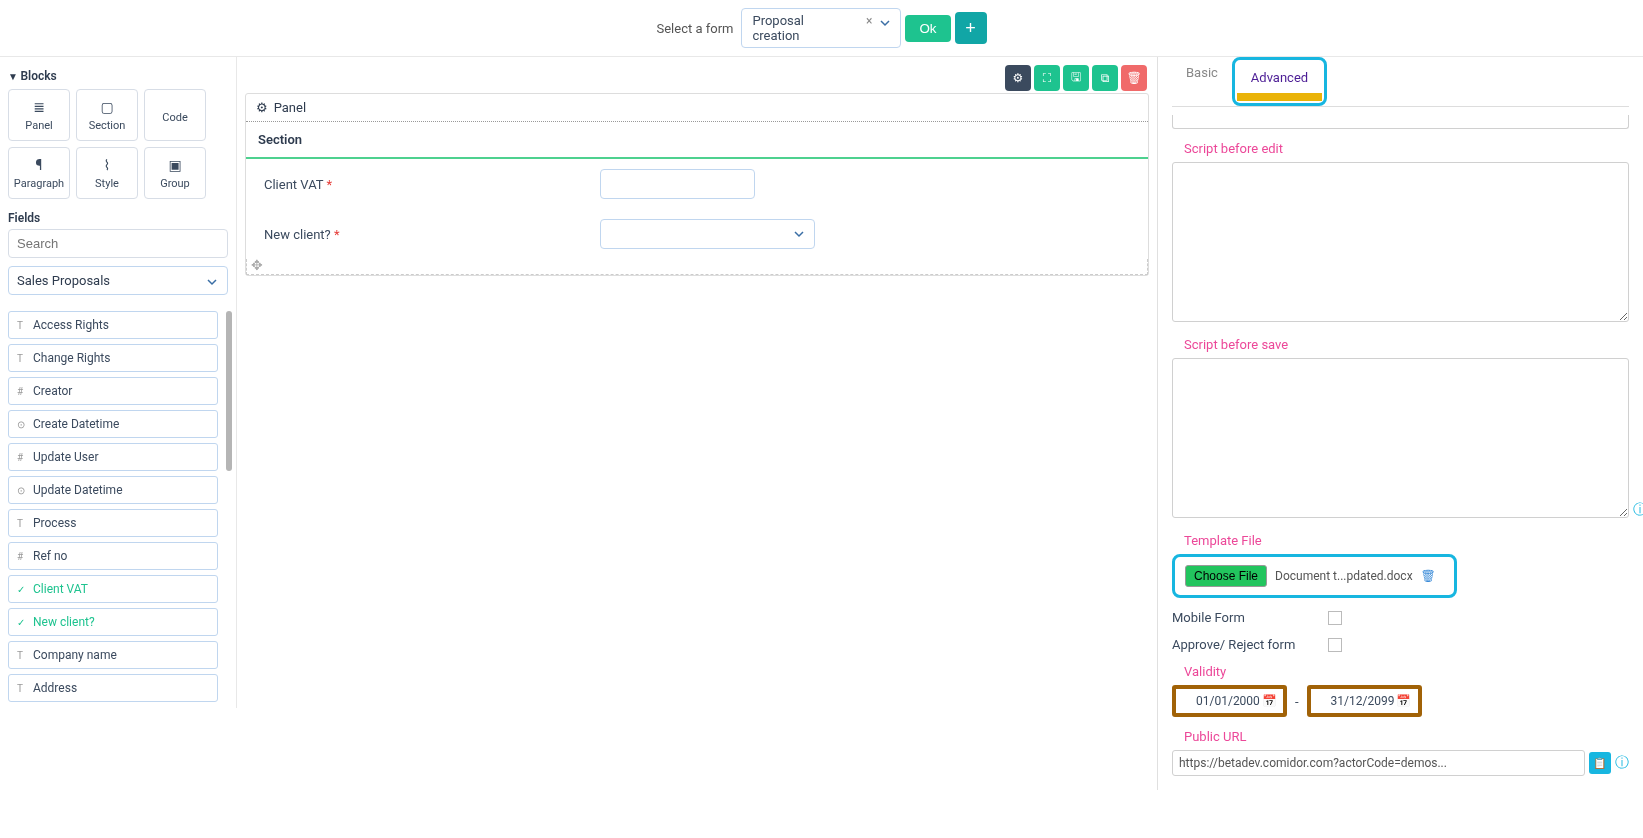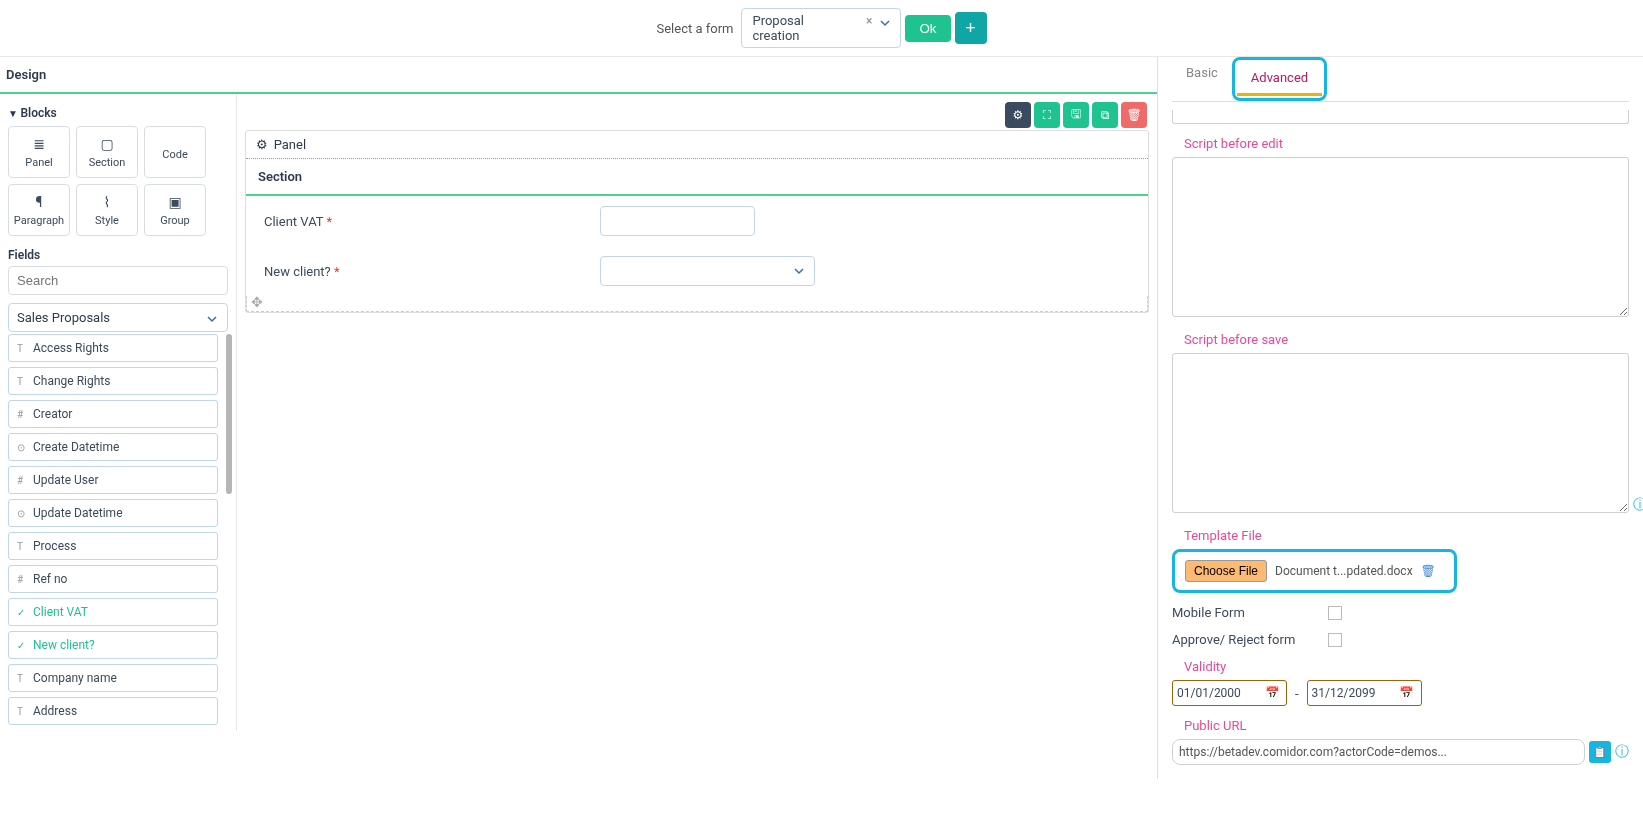--- a/index.html
+++ b/index.html
@@ -17,21 +17,21 @@
 .design-header{padding:10px 6px;font-weight:600;color:#2e3b4e;border-bottom:2px solid #4dd18f}
 .design-body{display:flex}
 .sidebar{width:237px;padding:6px 8px;border-right:1px solid #e8e8e8}
 .blocks-title{font-weight:600;font-size:12px;color:#2e3b4e;padding:6px 0}
 .blocks-title::before{content:"▼ ";font-size:10px}
 .block-grid{display:flex;flex-wrap:wrap;gap:6px;margin-bottom:8px}
 .block-tile{width:62px;height:52px;border:1px solid #d7dde6;border-radius:4px;display:flex;flex-direction:column;align-items:center;justify-content:center;gap:4px;font-size:11px;color:#3b4a5e;cursor:pointer}
 .block-tile .bi{font-size:14px}
 .fields-title{font-weight:600;font-size:12px;color:#2e3b4e;padding:4px 0}
 .search-input{width:100%;border:1px solid #d7dde6;border-radius:4px;padding:6px 8px;font-size:13px;color:#888;margin-bottom:8px}
-.field-dropdown{width:100%;border:1px solid #c0d6ef;border-radius:4px;padding:6px 8px;font-size:13px;color:#2e3b4e;background:#fff;margin-bottom:2px;position:relative}
+.field-dropdown{width:100%;border:1px solid #c0d6ef;border-radius:4px;padding:6px 8px;font-size:13px;color:#2e3b4e;background:#fff;margin-bottom:16px;position:relative}
 .field-dropdown .chev{position:absolute;right:10px;top:8px;color:#3a6ea5}
 .fields-list-wrap{position:relative}
 .fields-list{display:flex;flex-direction:column;gap:5px;padding-right:10px}
 .fields-scrollbar{position:absolute;right:-4px;top:0;width:6px;height:160px;background:#b5b5b5;border-radius:3px}
 .field-item{border:1px solid #c0d6ef;border-radius:3px;padding:6px 8px;font-size:12px;color:#3b4a5e;cursor:grab;display:flex;align-items:center;gap:6px}
 .field-item.active{color:#1ec38f}
 .field-icon{font-size:10px;color:#999;width:10px;display:inline-block}
 .field-item.active .field-icon{color:#1ec38f}
 .canvas{flex:1;padding:8px;position:relative}
 .canvas-actions{position:absolute;right:10px;top:8px;display:flex;gap:3px}
@@ -46,37 +46,37 @@
 .field-label{width:300px;color:#3b4a5e}
 .req{color:#e53935}
 .txt-input{width:155px;height:30px;border:1px solid #c0d6ef;border-radius:4px;padding:4px}
 .dd-input{width:215px;height:30px;border:1px solid #c0d6ef;border-radius:4px;padding:4px;position:relative}
 .dd-input .chev{position:absolute;right:10px;top:7px;color:#3a6ea5}
 .drop-zone{border:1px dashed #ccc;border-top:none;height:16px;position:relative}
 .drop-handle{position:absolute;left:4px;top:-2px;color:#aaa;font-size:14px}
 .right-panel{flex:1;padding:0 14px 14px 14px;position:relative}
 .tabs{display:flex;border-bottom:1px solid #ddd;margin-bottom:8px}
 .tab{padding:8px 14px;color:#888;cursor:pointer}
-.tab.active{color:#be185d;border-bottom:3px solid #eab308}
+.tab.active{color:#4c1d95;border-bottom:8px solid #eab308}
 .highlight-box{border:3px solid #17b6e0;border-radius:8px;padding:2px}
 .rp-label{font-size:13px;color:#ec4899;margin:12px 0 6px 12px;display:block}
 .rp-textarea{width:100%;height:160px;border:1px solid #d0d0d0;border-radius:3px;resize:both;padding:6px}
 .rp-tiny-remnant{width:100%;height:14px;border:1px solid #d0d0d0;border-top:none;border-radius:0 0 3px 3px;resize:both}
 .template-box{border:3px solid #17b6e0;border-radius:8px;padding:8px 10px;display:flex;align-items:center;gap:8px;width:285px}
-.choose-btn{background:#fdba74;border:1px solid #999;border-radius:3px;padding:3px 8px;font-size:12px;cursor:pointer}
+.choose-btn{background:#22c55e;border:1px solid #999;border-radius:3px;padding:3px 8px;font-size:12px;cursor:pointer}
 .file-name{font-size:12px;color:#555}
 .del-file{color:#3a8bd8;cursor:pointer;font-size:12px}
 .form-line{display:flex;align-items:center;gap:26px;margin-top:12px}
 .form-line .lbl{width:130px}
 .chk{width:14px;height:14px;border:1px solid #bbb;background:#fff}
 .date-inputs{display:flex;align-items:center;gap:8px}
-.date-box{border:1px solid #a16207;border-radius:3px;padding:5px 28px 5px 4px;font-size:12px;width:115px;position:relative}
+.date-box{border:4px solid #a16207;border-radius:3px;padding:5px 28px 5px 20px;font-size:12px;width:115px;position:relative}
 .date-box .cal{position:absolute;right:6px;top:5px;color:#3a8bd8}
 .url-row{display:flex;align-items:center;gap:4px;margin-top:6px}
-.url-input{flex:1;border:1px solid #d0d0d0;border-radius:8px;padding:5px 6px;font-size:12px;color:#555;overflow:hidden;white-space:nowrap}
+.url-input{flex:1;border:1px solid #d0d0d0;border-radius:3px;padding:5px 6px;font-size:12px;color:#555;overflow:hidden;white-space:nowrap}
 .copy-btn{width:22px;height:22px;background:#17b6e0;border-radius:3px;color:#fff;display:flex;align-items:center;justify-content:center;cursor:pointer;font-size:11px}
 .info-icon{color:#17b6e0;font-size:14px;cursor:pointer}
 .chev-svg{width:10px;height:10px}
 </style>
 </head>
 <body>
 
 <div class="top-bar">
   <span class="top-bar-label">Select a form</span>
   <div class="form-select-wrap">
@@ -85,21 +85,20 @@
     <span class="chev"><svg class="chev-svg" viewBox="0 0 10 10">
           <path d="M1 3l4 4 4-4" stroke="currentColor" fill="none" stroke-width="1.5"></path>
         </svg></span>
   </div>
   <button class="btn-ok">Ok</button>
   <button class="btn-plus">+</button>
 </div>
 
 <div class="main">
   <div class="design-col">
-    <div class="design-header">Design</div>
     <div class="design-body">
 
       <div class="sidebar">
         <div class="blocks-title">Blocks</div>
         <div class="block-grid" id="block-grid">
             <div class="block-tile">
               <span class="bi">≣</span>
               <span>Panel</span>
             </div>
             <div class="block-tile">

